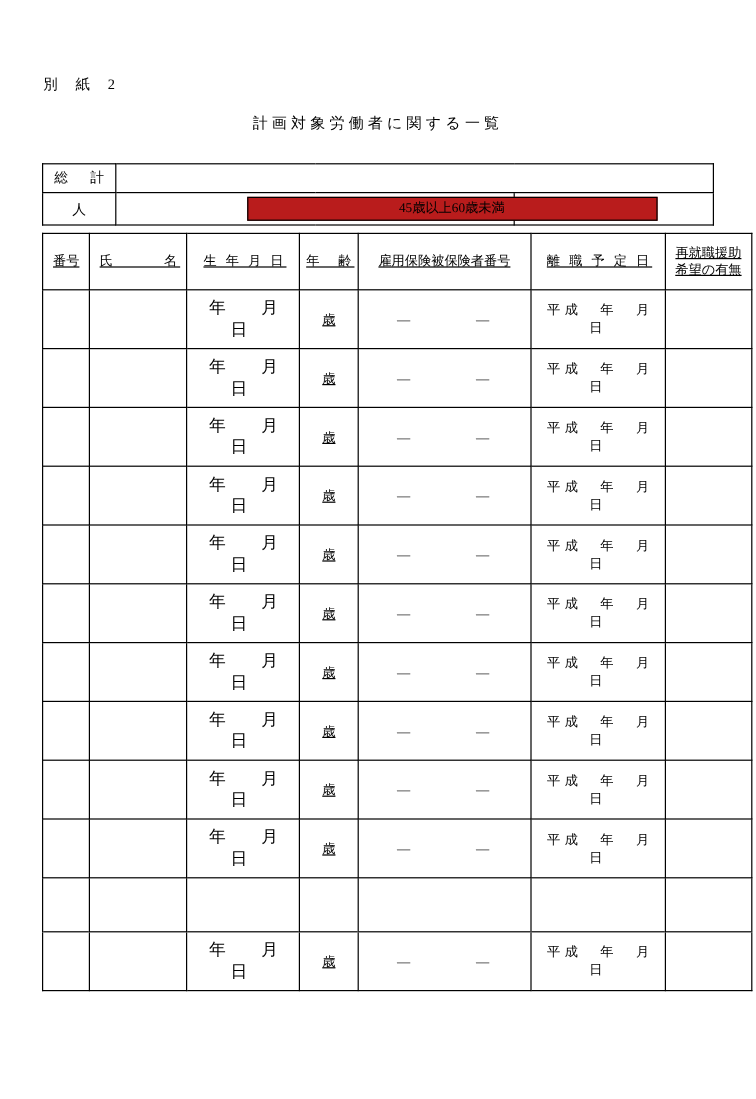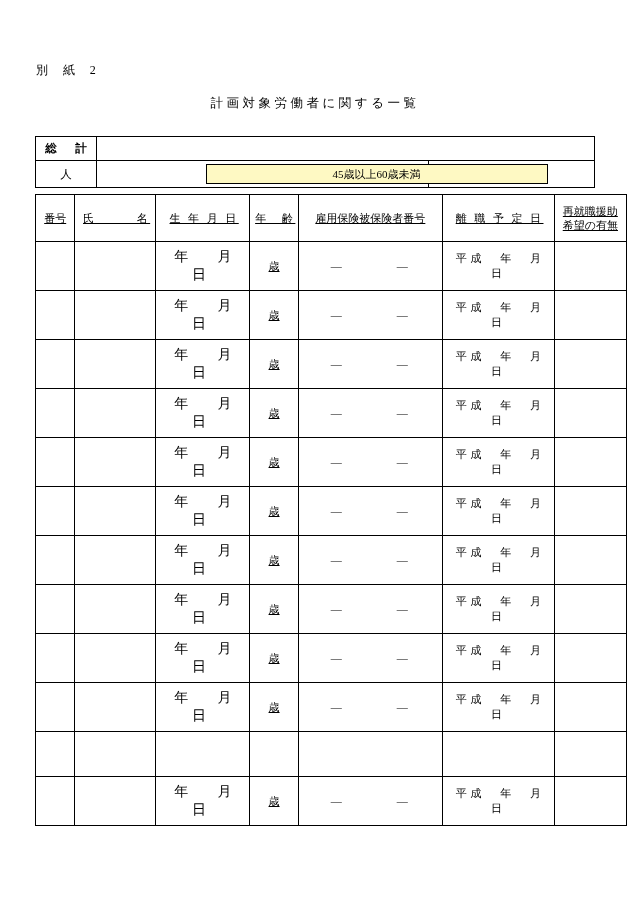--- a/index.html
+++ b/index.html
@@ -53,21 +53,20 @@
     font-size: 11.5px;
     padding: 0;
     vertical-align: middle;
   }
   .cell-total-label {
     width: 60px;
     height: 23px;
     text-align: center;
     letter-spacing: 0.3em;
     text-indent: 0.3em;
-    font-weight: bold;
   }
   .cell-total-blank {
     height: 23px;
   }
   .cell-total-unit1 {
     width: 60px;
     height: 26px;
     text-align: center;
     border-top: none !important;
   }
@@ -85,21 +84,21 @@
   .sub-box {
     position: absolute;
     left: -57px;
     top: 3px;
     width: 340px;
     height: 18px;
     border: 1px solid #000;
     font-size: 11px;
     text-align: center;
     line-height: 18px;
-    background: #fef9c3;
+    background: #b91c1c;
   }
   .cell-total-unit2 {
     width: 60px;
     height: 26px;
     text-align: center;
     border-top: none !important;
     border-left: none !important;
   }
 
   

